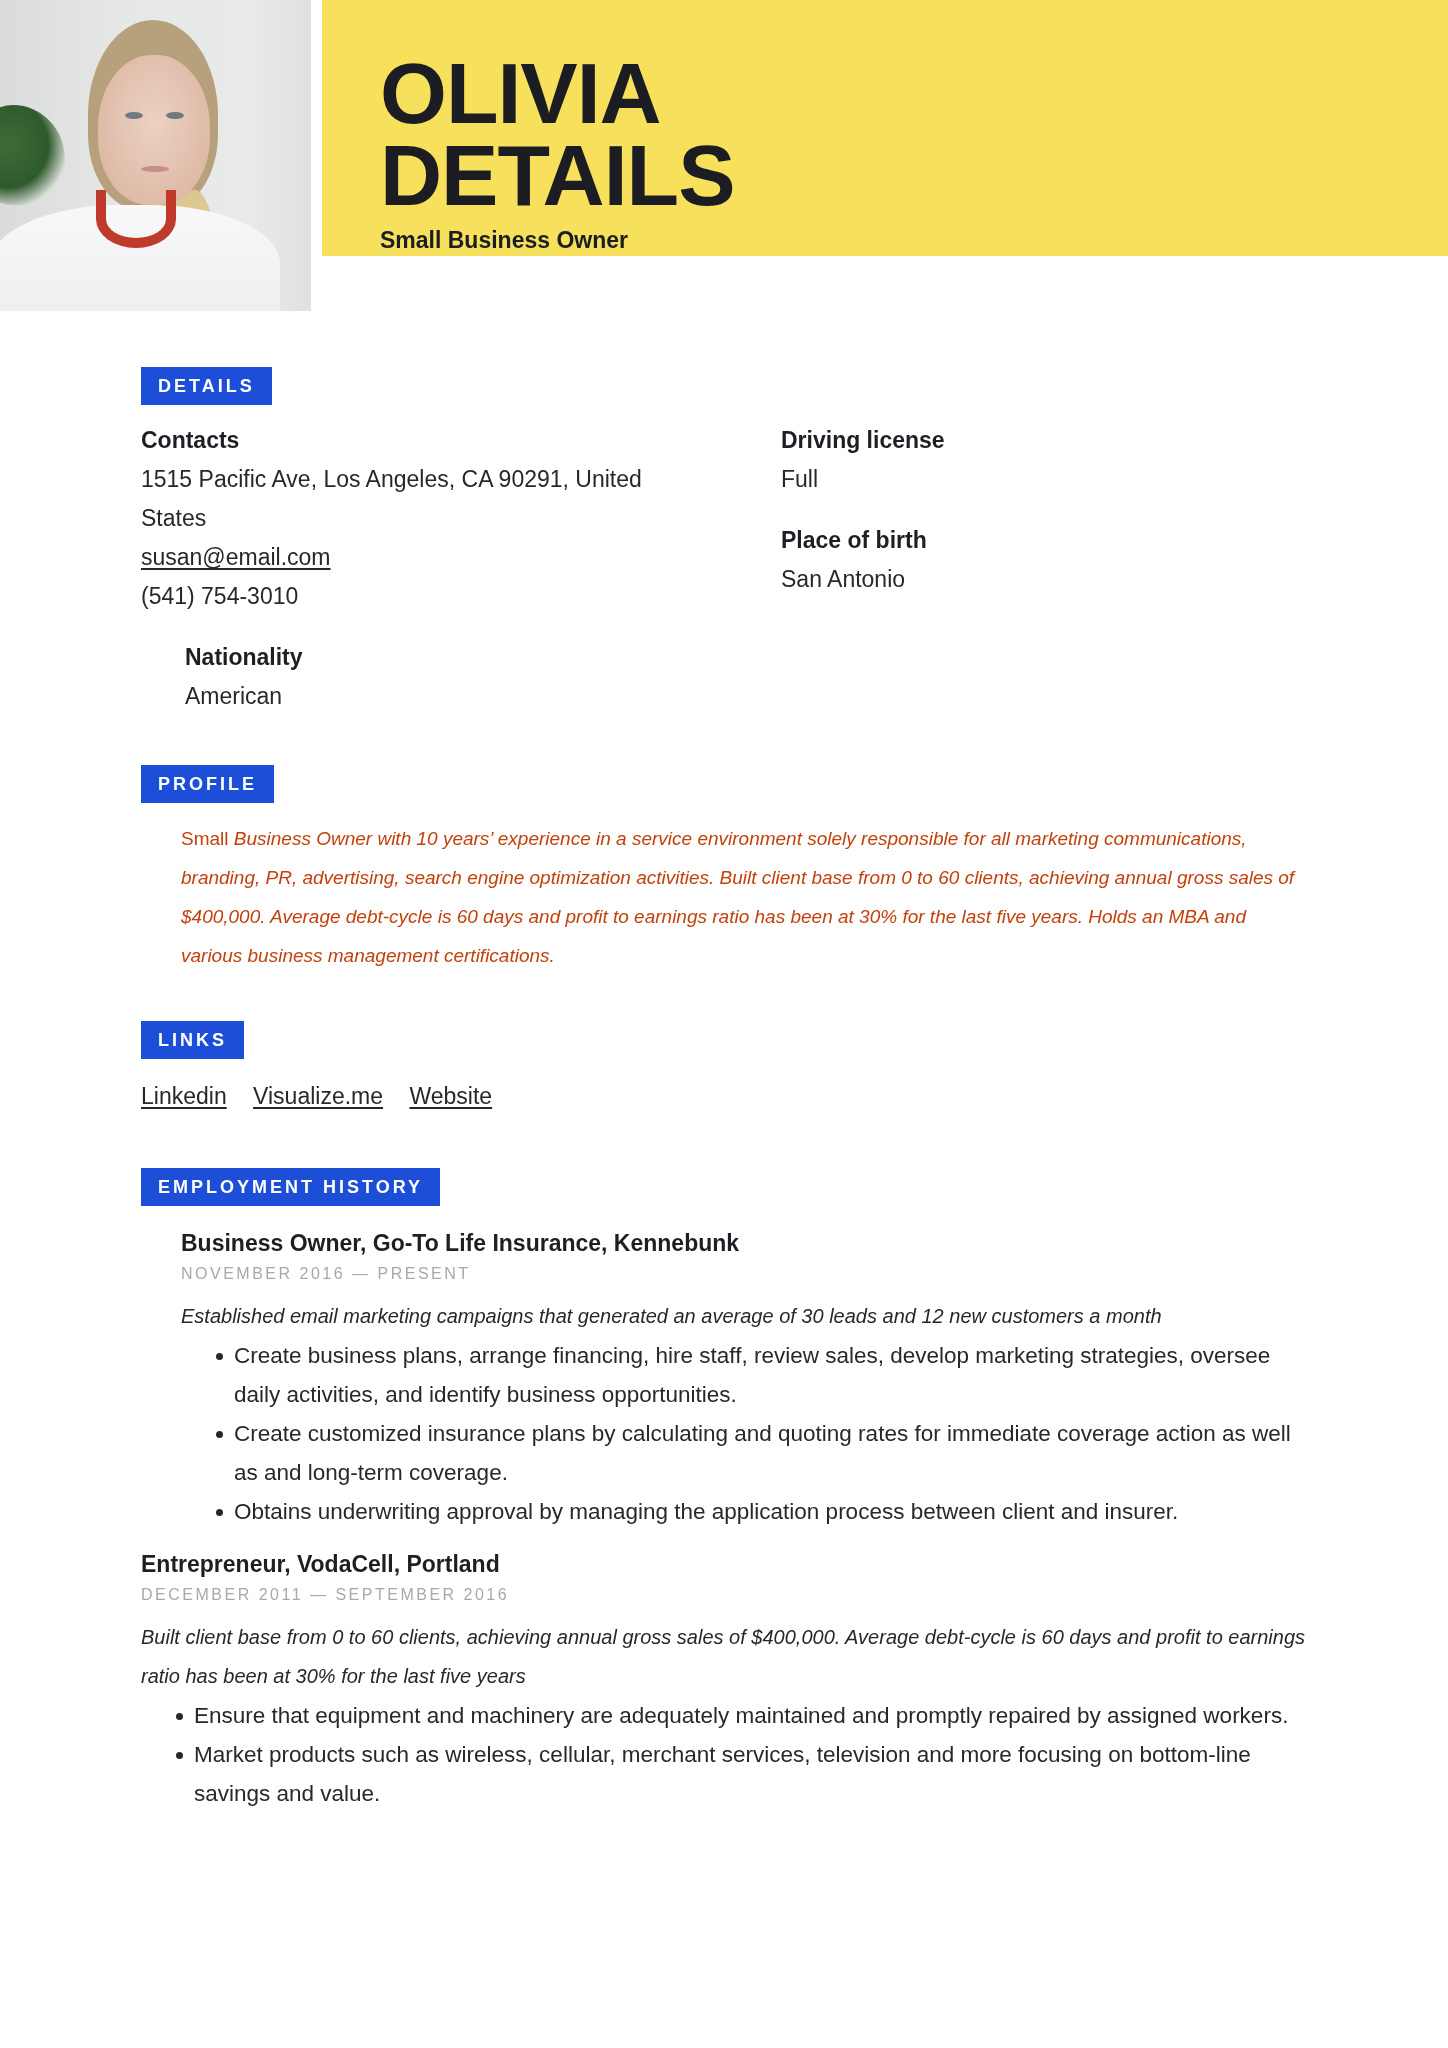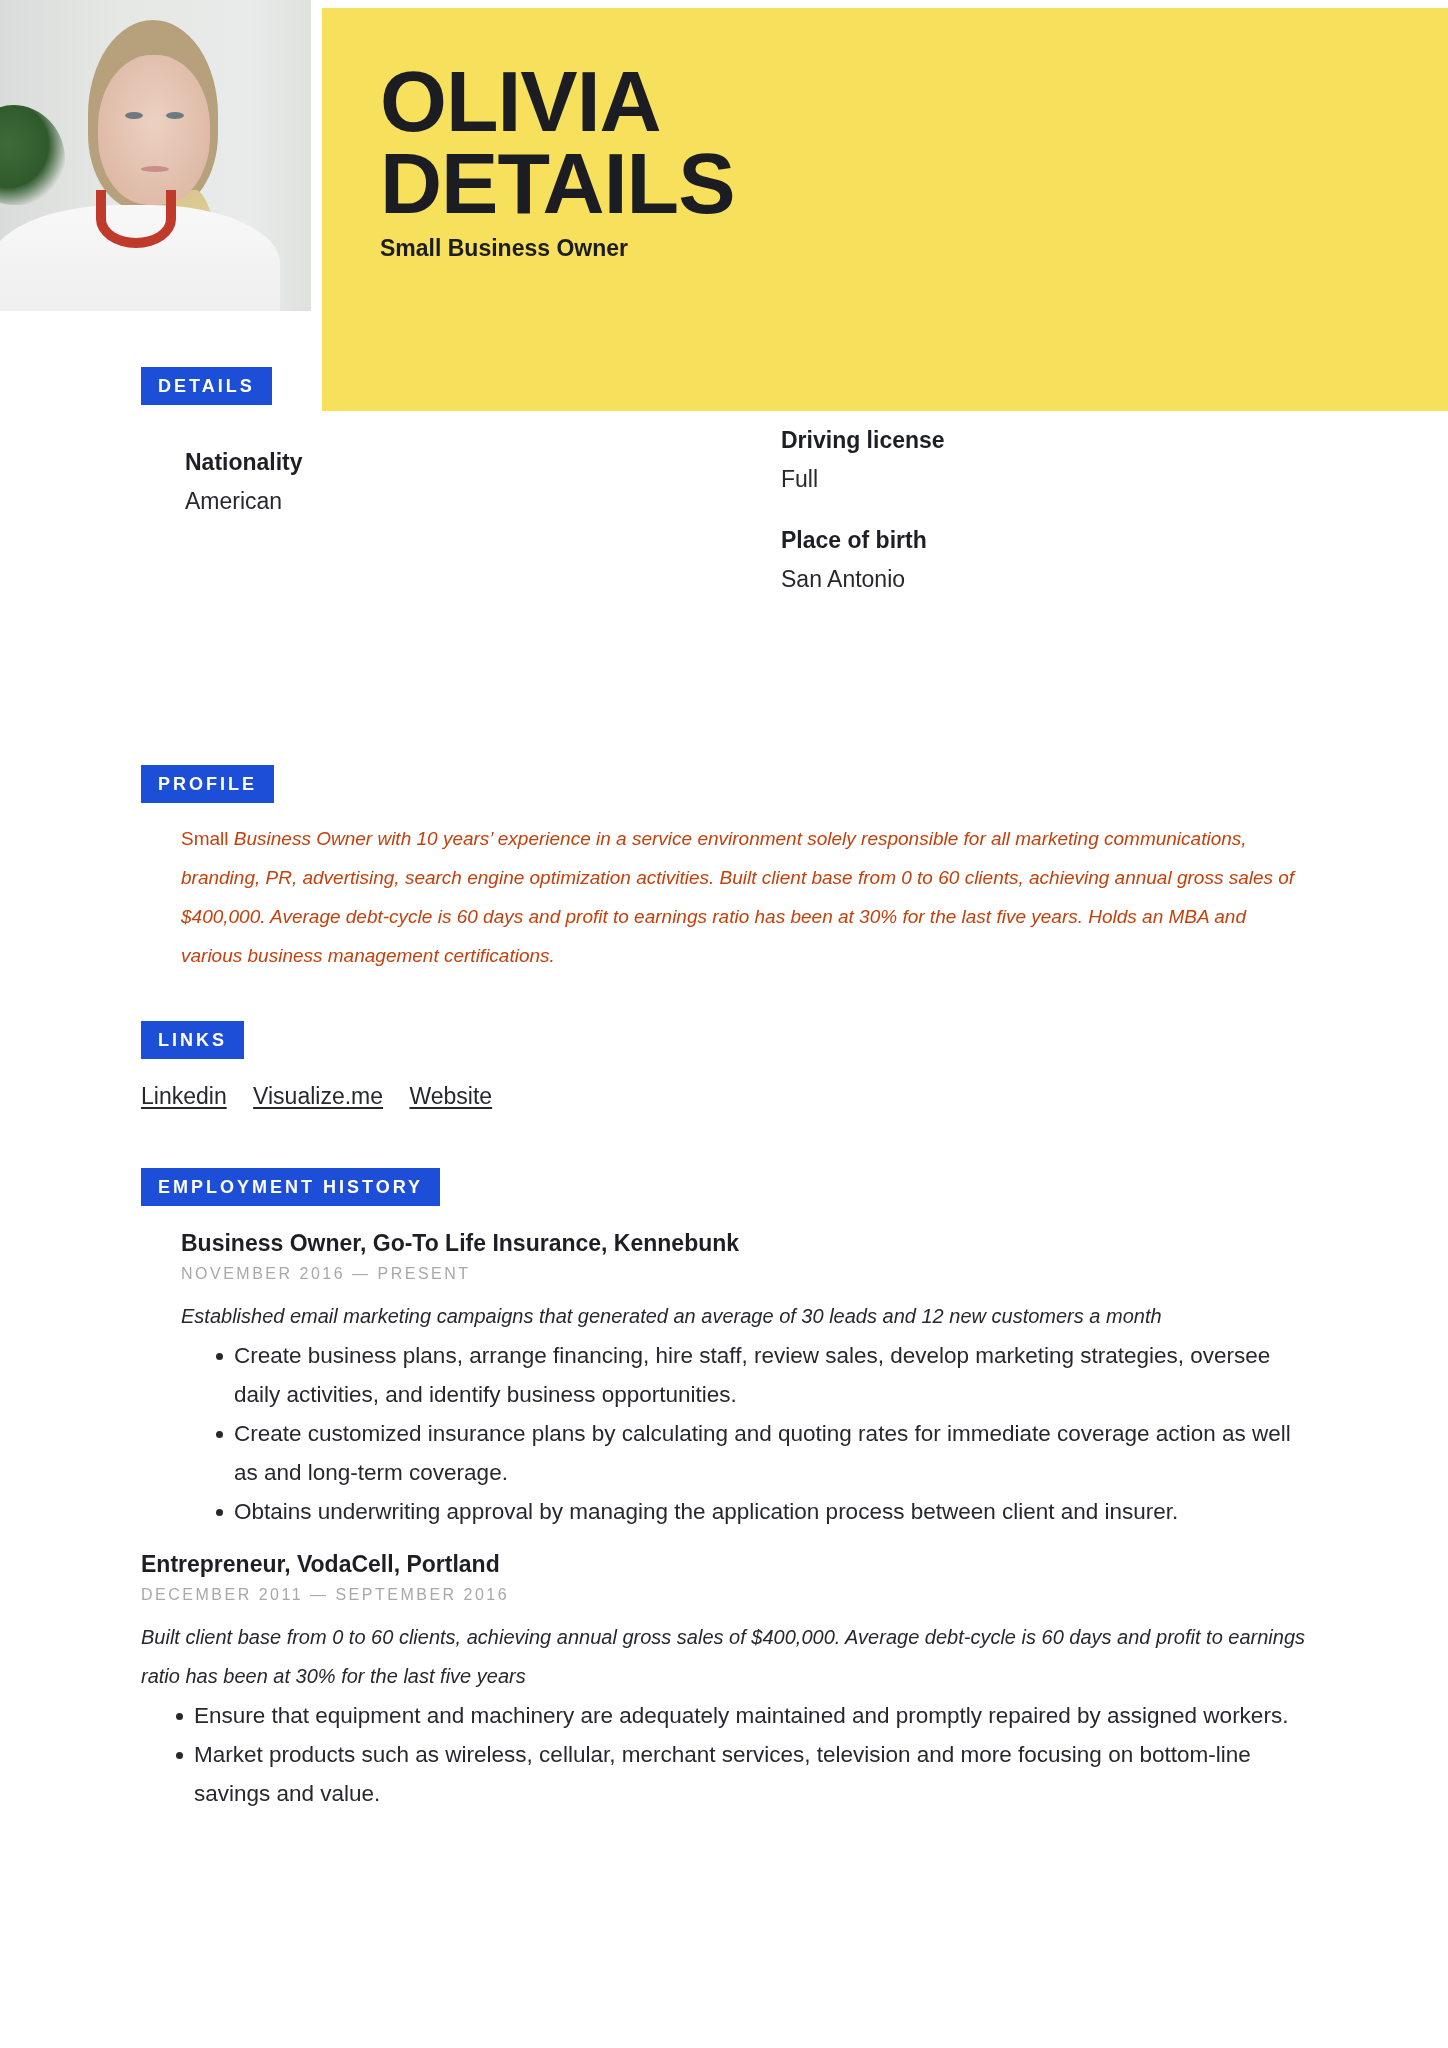--- a/index.html
+++ b/index.html
@@ -17,21 +17,21 @@
       background: linear-gradient(180deg, #d9c68e, #efe1b0); transform: rotate(-10deg); }
     .photo .face { position: absolute; left: 98px; top: 55px; width: 112px; height: 150px; border-radius: 48% 48% 45% 45%;
       background: radial-gradient(ellipse at 50% 45%, #ecd1c2 0%, #dfbba8 70%, #d2a995 100%); }
     .photo .eye { position: absolute; top: 112px; width: 18px; height: 7px; border-radius: 50%; background: #6f7a80; }
     .photo .lips { position: absolute; left: 141px; top: 166px; width: 28px; height: 6px; border-radius: 50%; background: #c88f86; }
     .photo .shirt { position: absolute; left: -10px; top: 205px; width: 290px; height: 130px; border-radius: 45% 45% 0 0;
       background: linear-gradient(180deg, #f8f8f8, #ededed); }
     .photo .necklace { position: absolute; left: 96px; top: 190px; width: 80px; height: 58px; border-radius: 0 0 50% 50%;
       border: 10px solid #c03a2b; border-top: none; }
 
-    .banner { position: absolute; top: 8px; left: 322px; width: 1126px; height: 403px; background: #f6e05c; }
+    .banner { position: absolute; top: 0; left: 322px; width: 1126px; height: 256px; background: #f6e05c; }
     .name { position: absolute; left: 58px; top: 52px; font-size: 86px; font-weight: bold; line-height: 82px; color: #1c1d22; letter-spacing: -1px; }
     .jobtitle { position: absolute; left: 58px; top: 227px; font-size: 23px; font-weight: bold; color: #1c1d22; }
 
     .content { position: absolute; left: 141px; top: 367px; width: 1170px; }
     .section-label { display: inline-block; background: #1d4ed8; color: #ffffff; font-size: 18px; font-weight: bold;
       letter-spacing: 3px; height: 38px; line-height: 38px; padding: 0 17px; }
 
     .details-grid { position: relative; height: 330px; }
     .col { position: absolute; top: 0; }
     .col-left { left: 0; width: 560px; }
@@ -77,20 +77,27 @@
     <div class="jobtitle">Small Business Owner</div>
   </div>
 </div>
 
 <div class="content">
 
   <div>
     <div class="section-label">DETAILS</div>
     <div class="details-grid" style="margin-top:16px;">
       <div class="col col-left">
+        <div class="field-block">
+          <div class="field-label">Contacts</div>
+          <div class="field-value">1515 Pacific Ave, Los Angeles, CA 90291, United</div>
+          <div class="field-value">States</div>
+          <div class="field-value"><a>susan@email.com</a></div>
+          <div class="field-value">(541) 754-3010</div>
+        </div>
         <div class="field-block" style="margin-top:22px;margin-left:44px;">
           <div class="field-label">Nationality</div>
           <div class="field-value">American</div>
         </div>
       </div>
       <div class="col col-right">
         <div class="field-block">
           <div class="field-label">Driving license</div>
           <div class="field-value">Full</div>
         </div>

